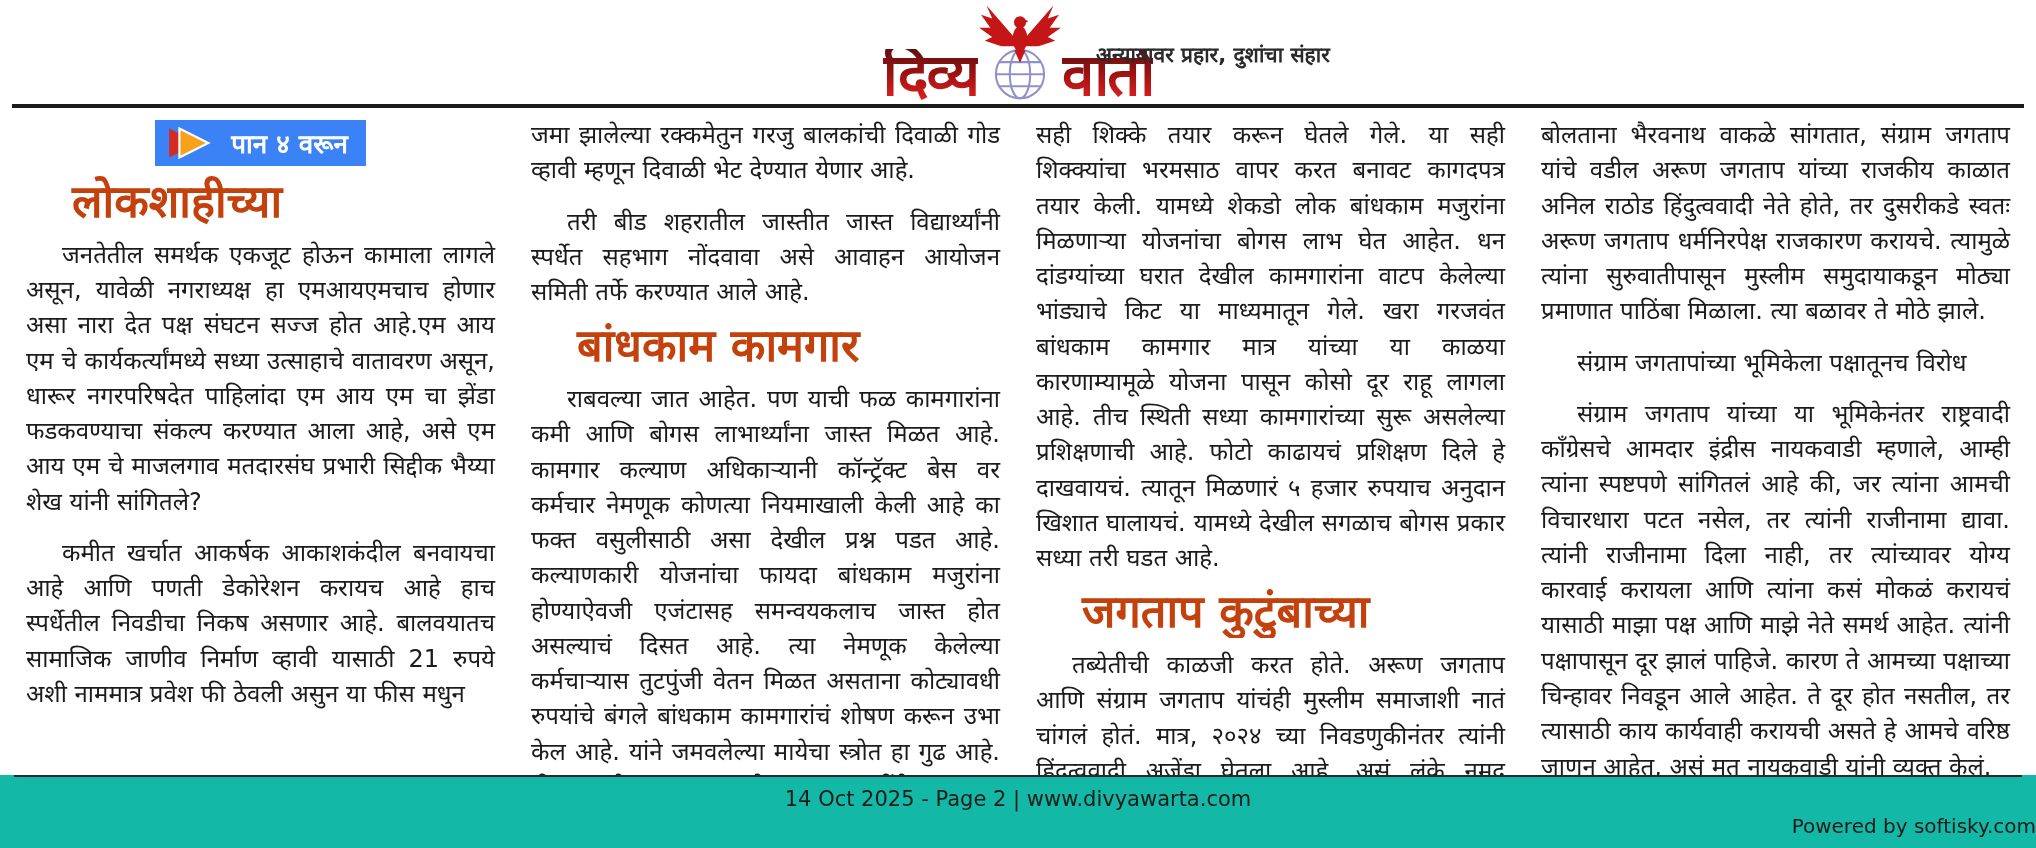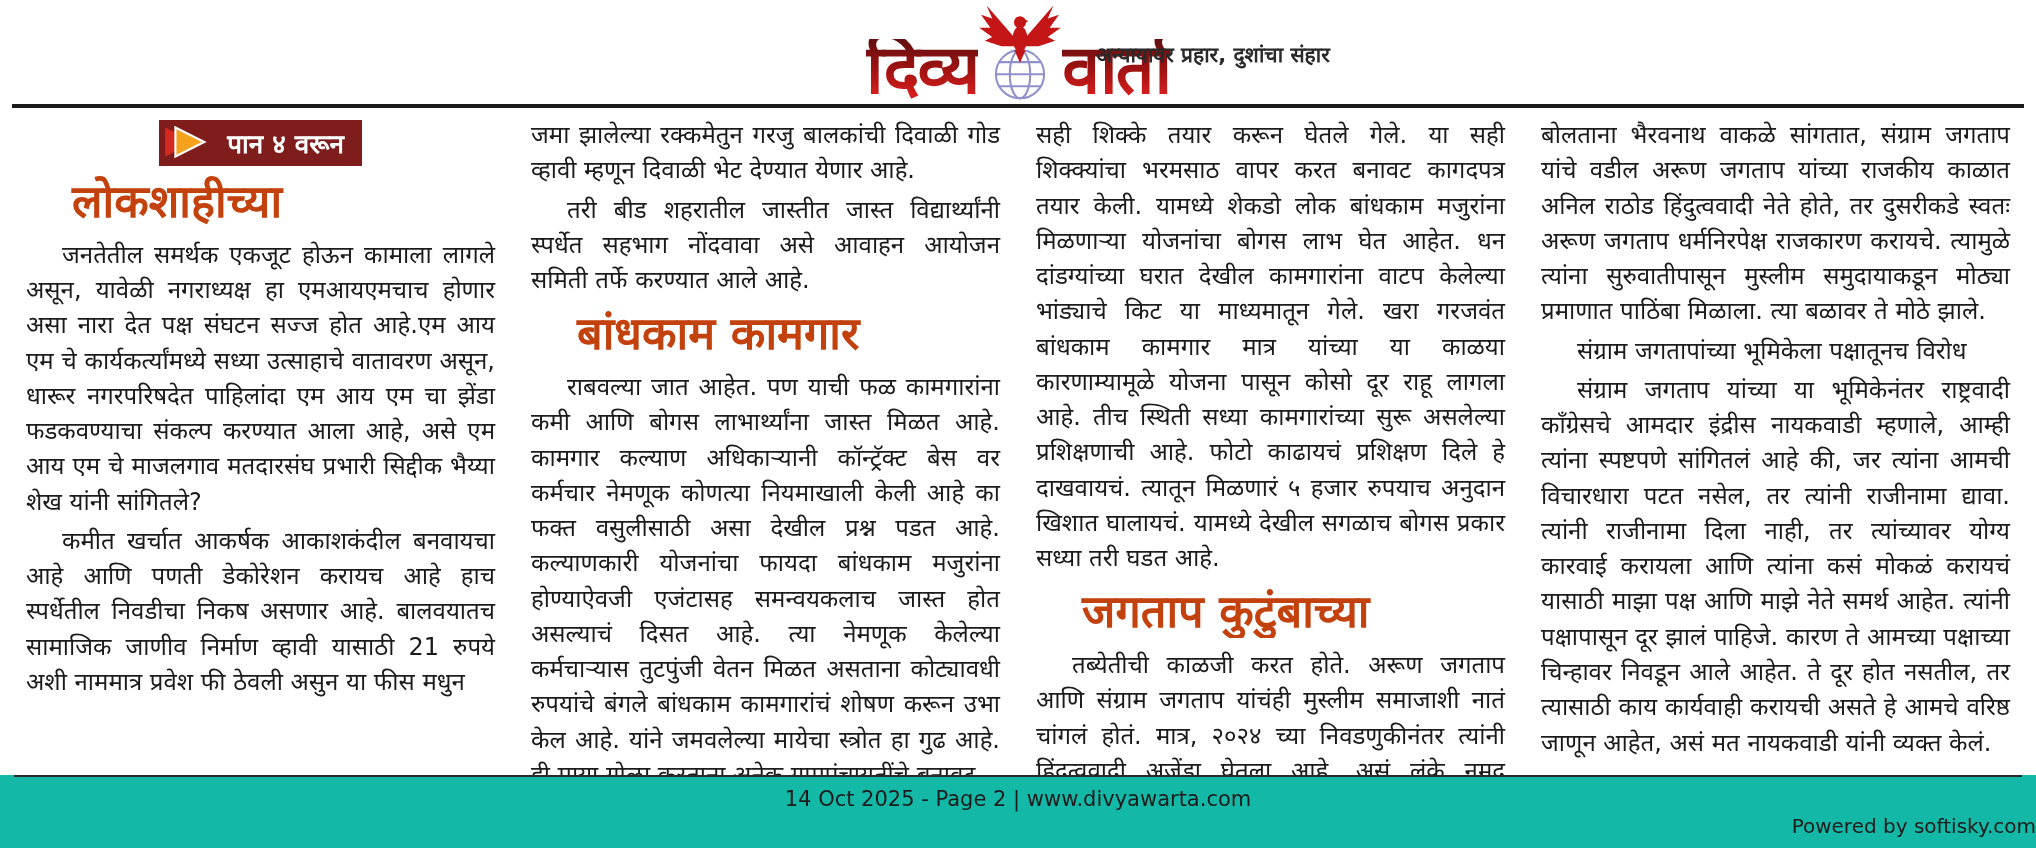--- a/index.html
+++ b/index.html
@@ -19,21 +19,21 @@
     width: 100%;
   }
   .mast-row {
     display: flex;
     justify-content: center;
     align-items: flex-end;
     height: 100%;
     padding-bottom: 2px;
   }
   .mast-title {
-    font-size: 68px;
+    font-size: 58px;
     font-weight: bold;
     line-height: 0.92;
     letter-spacing: -2px;
     color: #a31212;
     font-family: "DejaVu Sans", sans-serif;
   }
   @supports (-webkit-background-clip: text) {
     .mast-title {
       background: linear-gradient(180deg, #611010 0%, #9c1212 45%, #e32020 100%);
       -webkit-background-clip: text;
@@ -67,29 +67,29 @@
     display: flex;
     gap: 36px;
     padding: 10px 26px 0 26px;
     height: 678px;
     overflow: hidden;
   }
   .col { flex: 1 1 0; min-width: 0; }
 
   .jump-badge {
     display: flex;
-    align-items: flex-start;
+    align-items: center;
     gap: 12px;
     width: fit-content;
     margin: 2px auto 6px auto;
-    background: #7f1d1d;
+    background: #3b82f6;
     color: #ffffff;
     font-weight: bold;
     font-size: 26px;
-    padding: 5px 18px 5px 4px;
+    padding: 5px 18px 5px 12px;
   }
   .jump-badge svg { width: 52px; height: 34px; flex: 0 0 auto; }
 
   .headline {
     font-size: 45px;
     font-weight: bold;
     color: #c2410c;
     text-indent: 46px;
     line-height: 1.15;
     margin: 10px 0 10px 0;
@@ -99,21 +99,21 @@
   .col .headline:first-child { margin-top: 2px; }
 
   .para {
     font-size: 24px;
     line-height: 1.47;
     color: #1b1b1b;
     text-align: justify;
     margin: 0;
   }
   .para.indent { text-indent: 36px; }
-  .para + .para { margin-top: 4px; }
+  .para + .para { margin-top: 16px; }
 
   
   .footer {
     position: absolute;
     left: 0; right: 0; bottom: 0;
     background: #14b8a6;
     padding-bottom: 8px;
   }
   .footer-rule {
     border-top: 2px solid #2a2a2a;

